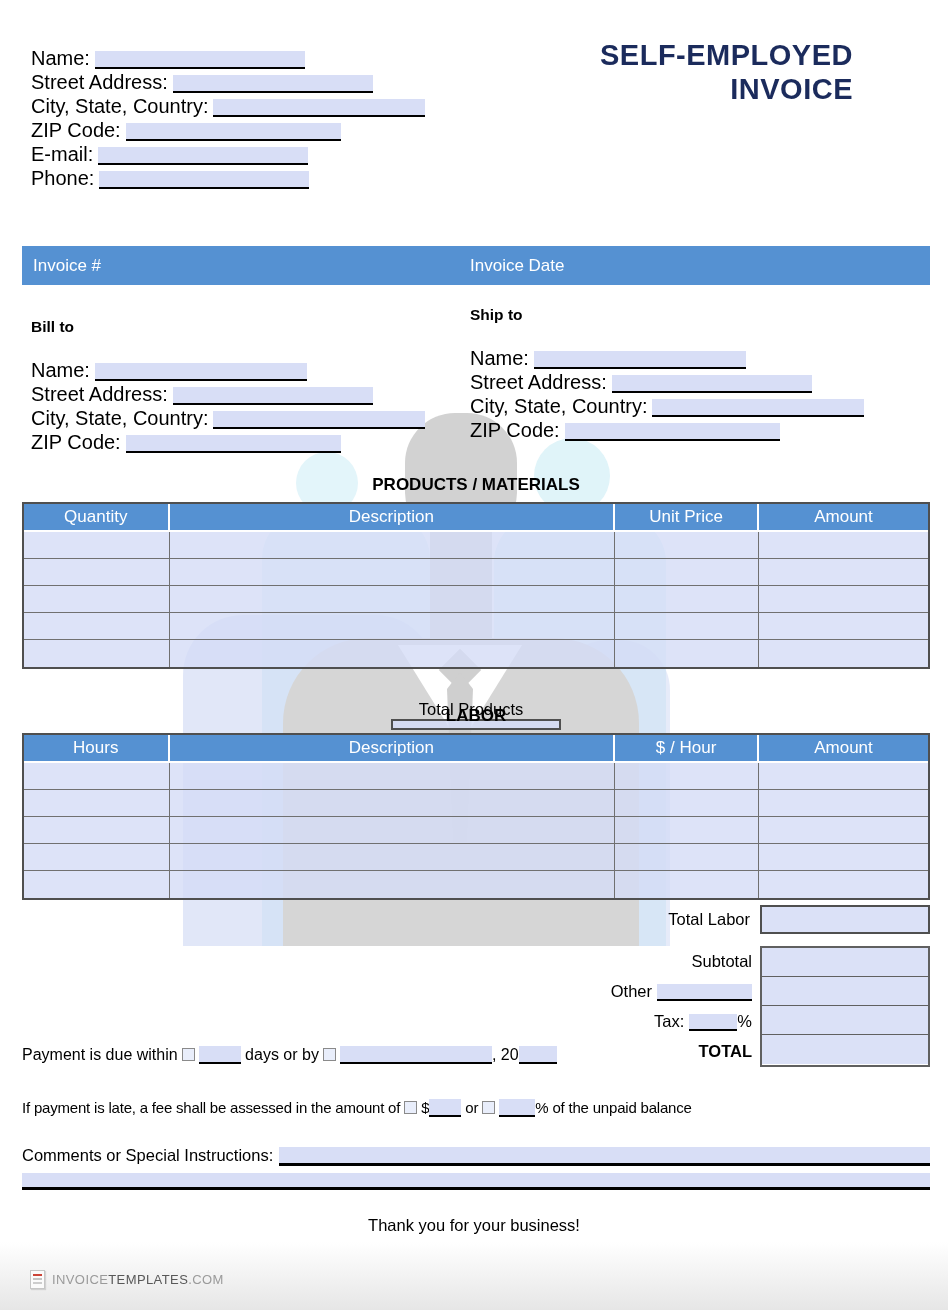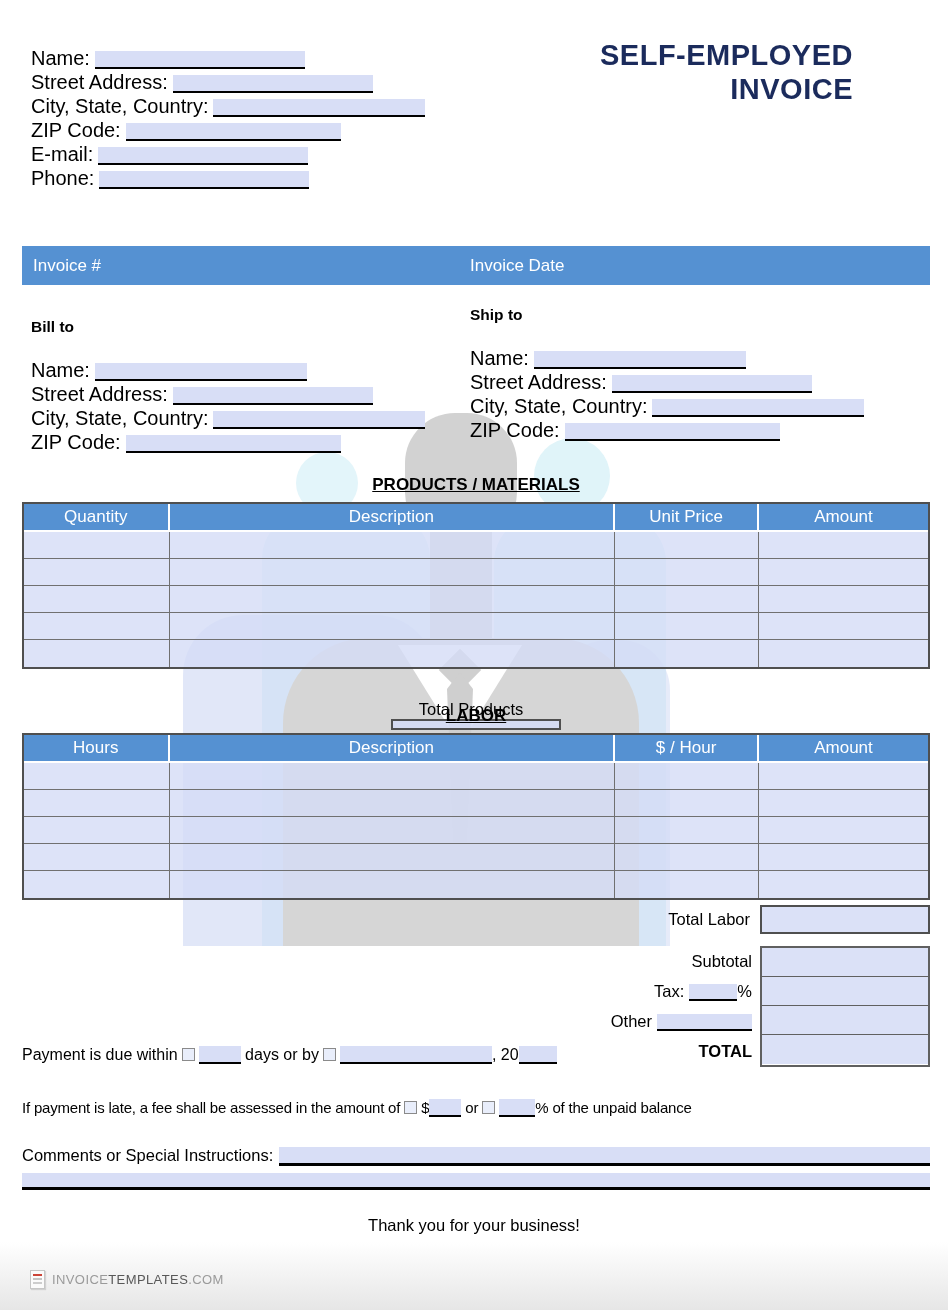--- a/index.html
+++ b/index.html
@@ -42,21 +42,21 @@
   .invoice-bar { left:22px; top:246px; width:908px; height:39px; background:#5591d2;
                  color:#fff; font-size:17px; }
   .invoice-bar .half { position:absolute; top:0; height:39px; line-height:39px; }
   .bar-number { left:11px; width:430px; }
   .bar-date { left:448px; width:450px; }
 
   .addr-heading { font-weight:bold; font-size:15.5px; line-height:22px; margin-bottom:20px; }
   .bill-block { left:31px; top:316px; }
   .ship-block { left:470px; top:304px; }
 
-  .section-title { left:22px; width:908px; text-align:center; font-weight:bold; font-size:17px;text-decoration:underline; }
+  .section-title { left:22px; width:908px; text-align:center; font-weight:bold; font-size:17px; }
   .products-title { top:475px; }
   .labor-title { top:706px; }
 
   .grid { left:22px; width:908px; }
   .products-grid { top:502px; }
   .labor-grid { top:733px; }
   table { width:908px; table-layout:fixed; border-collapse:separate; border-spacing:0;
           border:2px solid #4f4f4f; }
   thead th { background:#5591d2; color:#fff; font-weight:400; font-size:17px; height:28px;
              border-right:2px solid #fff; border-bottom:2px solid #fff; overflow:hidden; }
@@ -275,22 +275,22 @@
       </table>
     </div>
     <div class="total-line total-labor-line">
       <span class="t-label">Total Labor</span>
       <span class="total-box"></span>
     </div>
 
     <div class="summary">
       <div class="summary-labels">
         <div class="srow"><span>Subtotal</span></div>
+        <div class="srow"><span>Other</span><span class="fld" style="width:95px"></span></div>
         <div class="srow"><span>Tax:</span><span class="fld" style="width:48px"></span><span>%</span></div>
-        <div class="srow"><span>Other</span><span class="fld" style="width:95px"></span></div>
         <div class="srow srow-total"><span>TOTAL</span></div>
       </div>
       <div class="summary-boxes">
         <div class="sum-cell"></div>
         <div class="sum-cell"></div>
         <div class="sum-cell"></div>
         <div class="sum-cell"></div>
       </div>
     </div>
 

